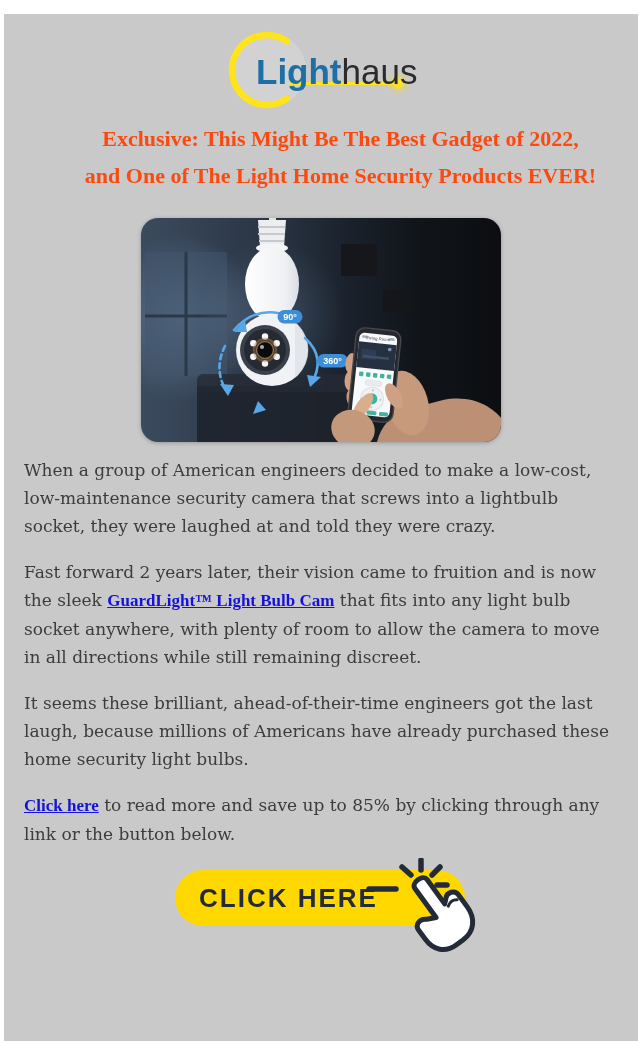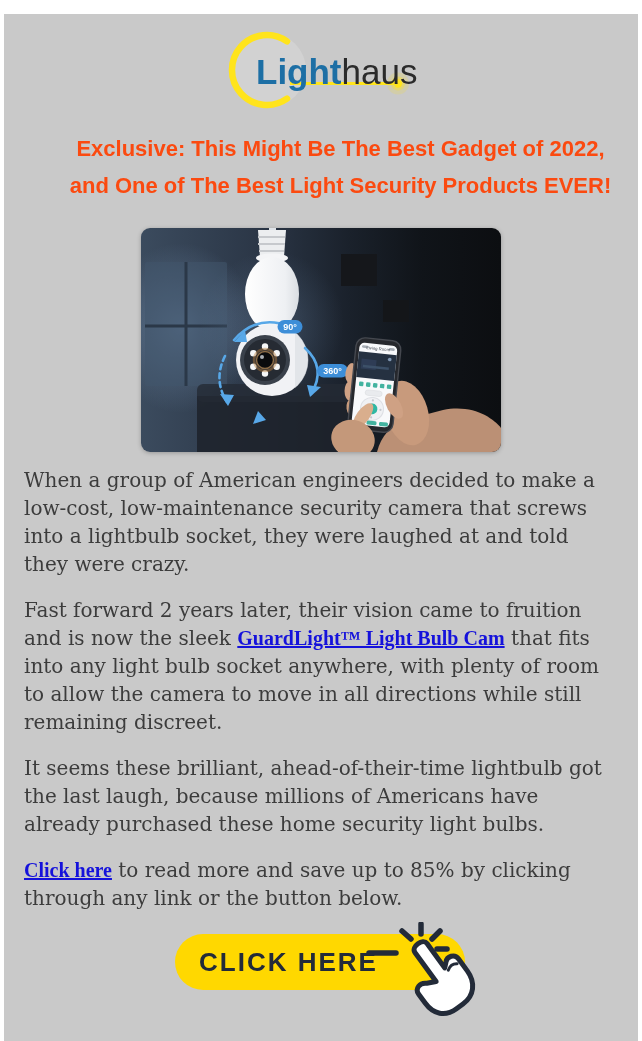--- a/index.html
+++ b/index.html
@@ -7,27 +7,27 @@
     width:642px;height:1041px;background:#ffffff;position:relative;
     font-family:"DejaVu Serif",serif;
   }
   .content{
     position:absolute;left:4px;top:14px;width:634px;height:1033px;
     background:#c9c9c9;overflow:hidden;
   }
   
   .logo-wrap{width:634px;height:100px;}
   
-  .headline{margin-top:16px;text-align:center;color:#fb4a10;
-    font-family:Liberation Sans, sans-serif;font-weight:600;font-size:22px;line-height:37px;padding-left:39px;}
-  
-  .hero{width:360px;height:224px;margin:24px auto 0;border-radius:9px;overflow:hidden;
+  .headline{margin-top:6px;text-align:center;color:#fb4a10;
+    font-family:Liberation Serif, serif;font-weight:600;font-size:22px;line-height:37px;padding-left:39px;}
+  
+  .hero{width:360px;height:224px;margin:24px auto 0;border-radius:17px;overflow:hidden;
     box-shadow:0 1px 4px rgba(0,0,0,.25);text-decoration:underline;}
   
-  .copy{padding:0 20px;color:#3c3c3c;font-size:20px;line-height:28px;}
+  .copy{padding:0 20px;color:#3c3c3c;font-size:17px;line-height:28px;}
   .copy p{margin:18px 0 0;}
   .copy p.first{margin-top:14px;}
   a.inline-link{color:#1512db;font-weight:700;text-decoration:underline;cursor:pointer;font-family:Liberation Serif, serif;}
   
   .cta{position:relative;height:56px;margin-top:22px;}
   .cta-button{
     position:absolute;left:171px;top:0;width:290px;height:56px;border:none;
     border-radius:28px;background:#ffd800;color:#232b39;cursor:pointer;
     font-family:"Liberation Sans",sans-serif;font-weight:800;font-size:26px;
     letter-spacing:2px;text-align:left;padding:0 0 0 24px;
@@ -49,21 +49,21 @@
       <circle cx="394" cy="69.5" r="7" fill="#ffe41c" opacity="0.4"></circle>
       <circle cx="394" cy="69.5" r="4.2" fill="#ffe41c"></circle>
       <text x="252" y="70" class="svg-text" font-size="35">
         <tspan font-weight="bold" fill="#1d6fa5">Light</tspan><tspan fill="#2b2b2b" font-weight="400">haus</tspan>
       </text>
     </svg>
   </div>
 
   <div class="headline">
     <div>Exclusive: This Might Be The Best Gadget of 2022,</div>
-    <div>and One of The Best Light Security Products EVER!</div>
+    <div>and One of The Light Home Security Products EVER!</div>
   </div>
 
   <div class="hero">
     <svg width="360" height="224" viewBox="0 0 360 224">
       <defs>
         <linearGradient id="bgGrad" x1="0" y1="0" x2="1" y2="0">
           <stop offset="0%" stop-color="#3b4b5e"></stop>
             <stop offset="35%" stop-color="#2a3545"></stop>
           <stop offset="58%" stop-color="#1a212b"></stop>
             <stop offset="78%" stop-color="#101419"></stop>
@@ -172,21 +172,21 @@
         <ellipse cx="253" cy="178" rx="7" ry="14" fill="#cfa184" transform="rotate(-28 253 178)"></ellipse>
         <ellipse cx="222" cy="188" rx="6.5" ry="15" fill="#d9ae8d" transform="rotate(36 222 188)"></ellipse>
         <ellipse cx="212" cy="211" rx="22" ry="19" fill="#c4987a" transform="rotate(18 212 211)"></ellipse>
       </g>
     </svg>
   </div>
 
   <div class="copy">
     <p class="first">When a group of American engineers decided to make a low-cost, low-maintenance security camera that screws into a lightbulb socket, they were laughed at and told they were crazy.</p>
     <p><span>Fast forward 2 years later, their vision came to fruition and is now the sleek </span><a class="inline-link">GuardLight™ Light Bulb Cam</a><span> that fits into any light bulb socket anywhere, with plenty of room to allow the camera to move in all directions while still remaining discreet.</span></p>
-    <p>It seems these brilliant, ahead-of-their-time lightbulb got the last laugh, because millions of Americans have already purchased these home security light bulbs.</p>
+    <p>It seems these brilliant, ahead-of-their-time engineers got the last laugh, because millions of Americans have already purchased these home security light bulbs.</p>
     <p><a class="inline-link">Click here</a><span> to read more and save up to 85% by clicking through any link or the button below.</span></p>
   </div>
 
   <div class="cta">
     <button class="cta-button">CLICK HERE</button>
     <svg class="hand-svg" viewBox="0 0 115 96">
       <g stroke="#232b39" stroke-width="5.5" stroke-linecap="round">
         <line x1="5" y1="31" x2="32" y2="31"></line>
         <line x1="38" y1="9" x2="47" y2="17"></line>
         <line x1="57" y1="2" x2="57" y2="12"></line>

